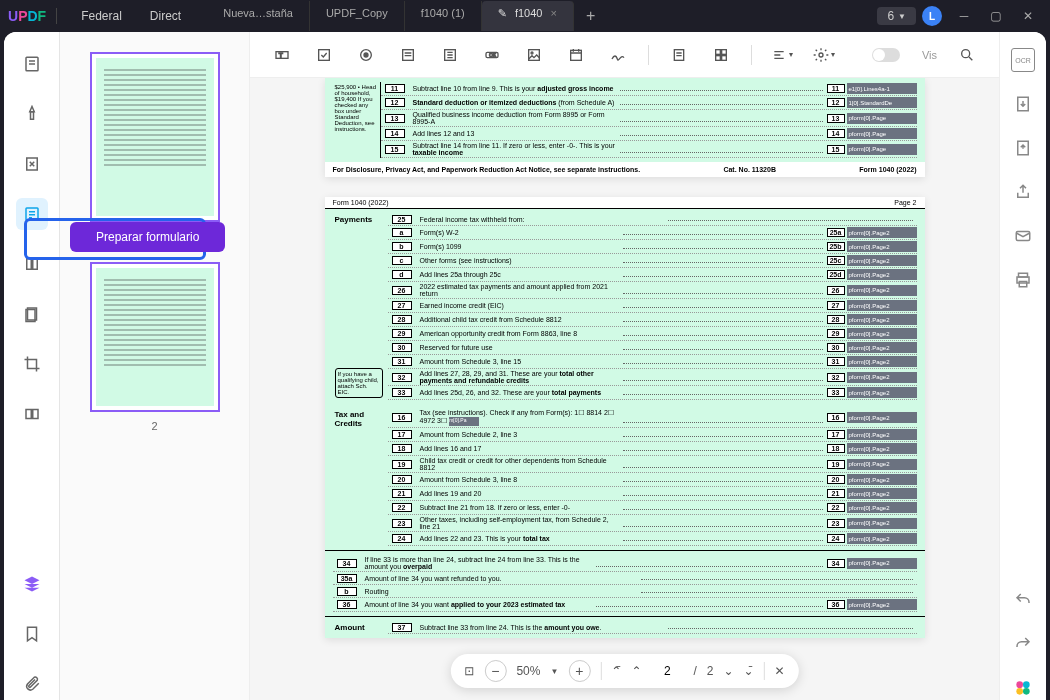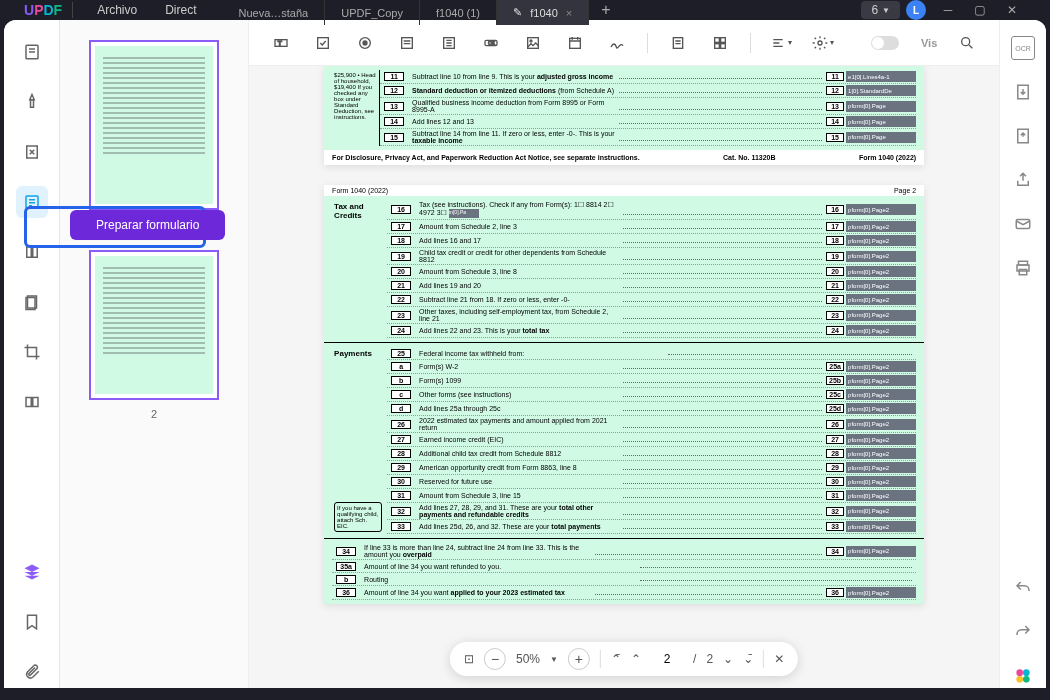--- a/index.html
+++ b/index.html
@@ -1,24 +1,24 @@
 <!DOCTYPE html>
 <html><head>
 <meta charset="utf-8">
 <style>
 * { margin: 0; padding: 0; box-sizing: border-box; font-family: -apple-system, BlinkMacSystemFont, "Segoe UI", sans-serif; }
 body { width: 1050px; height: 700px; background: #1e1e28; overflow: hidden; position: relative; }
 
 
-.titlebar { height: 20px; background: #1e1e28; display: flex; align-items: center; padding: 0 24px; color: #ccc; font-size: 12px; }
+.titlebar { height: 32px; background: #1e1e28; display: flex; align-items: center; padding: 0 8px; color: #ccc; font-size: 12px; }
 .logo { font-weight: bold; font-size: 14px; }
 .logo span:nth-child(1){color:#8b5cf6}.logo span:nth-child(2){color:#ec4899}.logo span:nth-child(3){color:#06b6d4}.logo span:nth-child(4){color:#10b981}
 .menu-item { padding: 0 14px; cursor: pointer; }
 .tabs { display: flex; margin-left: 12px; flex: 1; }
-.tab { padding: 6px 16px; font-size: 11px; color: #aaa; border-right: 1px solid #333; cursor: pointer; display:flex; align-items:flex-end; gap:8px; }
+.tab { padding: 6px 16px; font-size: 11px; color: #aaa; border-right: 1px solid #333; cursor: pointer; display:flex; align-items:flex-start; gap:8px; }
 .tab.active { background: #34343e; color: #ddd; border-radius: 4px 4px 0 0; }
 .tab-plus { padding: 6px 12px; font-size: 16px; color: #aaa; cursor: pointer; }
 .win-controls { display: flex; align-items: center; gap: 4px; }
 .win-btn { width: 28px; height: 24px; display: flex; align-items: center; justify-content: center; color: #aaa; cursor: pointer; font-size: 12px; }
 .badge-num { padding: 2px 10px; background: #3a3a44; border-radius: 4px; margin-right: 6px; display:flex; align-items:center; gap:4px;}
 .avatar { width: 20px; height: 20px; background: #3b82f6; border-radius: 50%; display: flex; align-items: center; justify-content: center; color: white; font-size: 10px; font-weight: bold; margin-right:8px; }
 
 
 .main { display: flex; height: 668px; background: #fff; border-radius: 12px 12px 0 0; margin: 0 4px; overflow: hidden; }
 
@@ -43,21 +43,21 @@
 
 
 .content-area { flex: 1; display: flex; flex-direction: column; position: relative; }
 .toolbar { height: 46px; border-bottom: 1px solid #eee; display: flex; align-items: center; padding: 0 20px; gap: 18px; }
 .tool-icon { width: 24px; height: 24px; display: flex; align-items: center; justify-content: center; color: #555; cursor: pointer; }
 .tool-sep { width: 1px; height: 20px; background: #ddd; }
 .tool-icon svg { width: 16px; height: 16px; }
 .tool-spacer { flex: 1; }
 .toggle { width: 28px; height: 14px; background: #ddd; border-radius: 7px; position: relative; }
 .toggle::after { content:''; position:absolute; width:12px; height:12px; background:#fff; border-radius:50%; top:1px; left:1px; }
-.vis-label { font-size: 11px; color: #999; margin-left:4px;font-weight:bold; }
+.vis-label { font-size: 11px; color: #999; margin-left:4px; }
 
 
 .viewport { flex: 1; background: #f5f5f5; overflow-y: auto; padding: 0 20px; position: relative; }
 .page { background: #fff; margin: 0 auto 20px; width: 600px; box-shadow: 0 2px 8px rgba(0,0,0,0.1); font-size: 8px; color: #000; }
 .page.p1 { padding: 0; }
 .form-section { background: #d1fae5; padding: 4px 8px; }
 .form-row { display: flex; align-items: center; padding: 1px 0; border-bottom: 1px dotted #999; min-height: 13px; }
 .form-num { width: 20px; text-align: center; font-weight: bold; font-size: 7px; background: #fff; border: 1px solid #000; margin: 0 4px; }
 .form-text { flex: 1; font-size: 7px; padding-left: 4px; }
 .form-field { width: 70px; height: 11px; background: #6b7280; color: #fff; font-size: 6px; overflow: hidden; padding: 0 2px; display:flex; align-items:center; }
@@ -80,21 +80,21 @@
 .pc-input { width: 32px; text-align: center; border: none; font-size: 12px; }
 </style>
 </head>
 <body>
 
 <div class="titlebar">
   <div class="logo">
     <span>U</span><span>P</span><span>D</span><span>F</span>
   </div>
   <div style="width:1px;height:16px;background:#444;margin:0 10px"></div>
-  <div class="menu-item">Archivo</div>
+  <div class="menu-item">Federal</div>
   <div class="menu-item">Direct</div>
   <div class="tabs">
     <div class="tab">
         <span>Nueva…staña</span>
       </div>
     <div class="tab">
         <span>UPDF_Copy</span>
       </div>
     <div class="tab">
         <span>f1040 (1)</span>
@@ -401,88 +401,20 @@
         </div>
         <div class="disclosure">
           <span>For Disclosure, Privacy Act, and Paperwork Reduction Act Notice, see separate instructions.</span>
           <span>Cat. No. 11320B</span>
           <span>Form 1040 (2022)</span>
         </div>
       </div>
 
       <div class="page">
         <div class="page-top"><span style="float:left">Form 1040 (2022)</span><span>Page 2</span></div>
-        <div class="form-section" style="display:flex">
-          <div class="section-label">Tax and Credits</div>
-          <div style="flex:1" id="p2tax">
-              <div class="form-row">
-                <div class="form-num">16</div>
-                <div class="form-text">Tax (see instructions). Check if any from Form(s): 1☐ 8814  2☐ 4972  3☐<span class="small-inline-field">m[0].Pa</span></div>
-                <div class="dotted"></div>
-                <div class="form-right-num">16</div>
-                <div class="form-field">pform[0].Page2</div>
-              </div>
-              <div class="form-row">
-                <div class="form-num">17</div>
-                <div class="form-text">Amount from Schedule 2, line 3</div>
-                <div class="dotted"></div>
-                <div class="form-right-num">17</div>
-                <div class="form-field">pform[0].Page2</div>
-              </div>
-              <div class="form-row">
-                <div class="form-num">18</div>
-                <div class="form-text">Add lines 16 and 17</div>
-                <div class="dotted"></div>
-                <div class="form-right-num">18</div>
-                <div class="form-field">pform[0].Page2</div>
-              </div>
-              <div class="form-row">
-                <div class="form-num">19</div>
-                <div class="form-text">Child tax credit or credit for other dependents from Schedule 8812</div>
-                <div class="dotted"></div>
-                <div class="form-right-num">19</div>
-                <div class="form-field">pform[0].Page2</div>
-              </div>
-              <div class="form-row">
-                <div class="form-num">20</div>
-                <div class="form-text">Amount from Schedule 3, line 8</div>
-                <div class="dotted"></div>
-                <div class="form-right-num">20</div>
-                <div class="form-field">pform[0].Page2</div>
-              </div>
-              <div class="form-row">
-                <div class="form-num">21</div>
-                <div class="form-text">Add lines 19 and 20</div>
-                <div class="dotted"></div>
-                <div class="form-right-num">21</div>
-                <div class="form-field">pform[0].Page2</div>
-              </div>
-              <div class="form-row">
-                <div class="form-num">22</div>
-                <div class="form-text">Subtract line 21 from 18. If zero or less, enter -0-</div>
-                <div class="dotted"></div>
-                <div class="form-right-num">22</div>
-                <div class="form-field">pform[0].Page2</div>
-              </div>
-              <div class="form-row">
-                <div class="form-num">23</div>
-                <div class="form-text">Other taxes, including self-employment tax, from Schedule 2, line 21</div>
-                <div class="dotted"></div>
-                <div class="form-right-num">23</div>
-                <div class="form-field">pform[0].Page2</div>
-              </div>
-              <div class="form-row">
-                <div class="form-num">24</div>
-                <div class="form-text"><span>Add lines 22 and 23. This is your </span><b>total tax</b><span></span></div>
-                <div class="dotted"></div>
-                <div class="form-right-num">24</div>
-                <div class="form-field">pform[0].Page2</div>
-              </div>
-            </div>
-        </div>
         <div class="form-section" style="display:flex;border-top:1px solid #000">
           <div style="width:55px;display:flex;flex-direction:column">
             <div class="section-label">Payments</div>
             <div style="flex:1"></div>
             <div class="side-note" style="border:1px solid #000;border-radius:3px;margin:2px">If you have a qualifying child, attach Sch. EIC.</div>
           </div>
           <div style="flex:1" id="p2pay">
               <div class="form-row">
                 <div class="form-num">25</div>
                 <div class="form-text">Federal income tax withheld from:</div>
@@ -567,20 +499,88 @@
               </div>
               <div class="form-row">
                 <div class="form-num">33</div>
                 <div class="form-text"><span>Add lines 25d, 26, and 32. These are your </span><b>total payments</b><span></span></div>
                 <div class="dotted"></div>
                 <div class="form-right-num">33</div>
                 <div class="form-field">pform[0].Page2</div>
               </div>
             </div>
         </div>
+        <div class="form-section" style="display:flex">
+          <div class="section-label">Tax and Credits</div>
+          <div style="flex:1" id="p2tax">
+              <div class="form-row">
+                <div class="form-num">16</div>
+                <div class="form-text">Tax (see instructions). Check if any from Form(s): 1☐ 8814  2☐ 4972  3☐<span class="small-inline-field">m[0].Pa</span></div>
+                <div class="dotted"></div>
+                <div class="form-right-num">16</div>
+                <div class="form-field">pform[0].Page2</div>
+              </div>
+              <div class="form-row">
+                <div class="form-num">17</div>
+                <div class="form-text">Amount from Schedule 2, line 3</div>
+                <div class="dotted"></div>
+                <div class="form-right-num">17</div>
+                <div class="form-field">pform[0].Page2</div>
+              </div>
+              <div class="form-row">
+                <div class="form-num">18</div>
+                <div class="form-text">Add lines 16 and 17</div>
+                <div class="dotted"></div>
+                <div class="form-right-num">18</div>
+                <div class="form-field">pform[0].Page2</div>
+              </div>
+              <div class="form-row">
+                <div class="form-num">19</div>
+                <div class="form-text">Child tax credit or credit for other dependents from Schedule 8812</div>
+                <div class="dotted"></div>
+                <div class="form-right-num">19</div>
+                <div class="form-field">pform[0].Page2</div>
+              </div>
+              <div class="form-row">
+                <div class="form-num">20</div>
+                <div class="form-text">Amount from Schedule 3, line 8</div>
+                <div class="dotted"></div>
+                <div class="form-right-num">20</div>
+                <div class="form-field">pform[0].Page2</div>
+              </div>
+              <div class="form-row">
+                <div class="form-num">21</div>
+                <div class="form-text">Add lines 19 and 20</div>
+                <div class="dotted"></div>
+                <div class="form-right-num">21</div>
+                <div class="form-field">pform[0].Page2</div>
+              </div>
+              <div class="form-row">
+                <div class="form-num">22</div>
+                <div class="form-text">Subtract line 21 from 18. If zero or less, enter -0-</div>
+                <div class="dotted"></div>
+                <div class="form-right-num">22</div>
+                <div class="form-field">pform[0].Page2</div>
+              </div>
+              <div class="form-row">
+                <div class="form-num">23</div>
+                <div class="form-text">Other taxes, including self-employment tax, from Schedule 2, line 21</div>
+                <div class="dotted"></div>
+                <div class="form-right-num">23</div>
+                <div class="form-field">pform[0].Page2</div>
+              </div>
+              <div class="form-row">
+                <div class="form-num">24</div>
+                <div class="form-text"><span>Add lines 22 and 23. This is your </span><b>total tax</b><span></span></div>
+                <div class="dotted"></div>
+                <div class="form-right-num">24</div>
+                <div class="form-field">pform[0].Page2</div>
+              </div>
+            </div>
+        </div>
         <div class="form-section" style="display:flex;border-top:1px solid #000">
           <div style="flex:1" id="p2ref">
               <div class="form-row">
                 <div class="form-num">34</div>
                 <div class="form-text"><span>If line 33 is more than line 24, subtract line 24 from line 33. This is the amount you </span><b>overpaid</b><span></span></div>
                 <div class="dotted"></div>
                 <div class="form-right-num">34</div>
                 <div class="form-field">pform[0].Page2</div>
               </div>
               <div class="form-row">
@@ -592,20 +592,30 @@
                 <div class="form-num">b</div>
                 <div class="form-text">Routing</div>
                 <div class="dotted"></div>
               </div>
               <div class="form-row">
                 <div class="form-num">36</div>
                 <div class="form-text"><span>Amount of line 34 you want </span><b>applied to your 2023 estimated tax</b><span></span></div>
                 <div class="dotted"></div>
                 <div class="form-right-num">36</div>
                 <div class="form-field">pform[0].Page2</div>
+              </div>
+            </div>
+        </div>
+        <div class="form-section" style="display:flex;border-top:1px solid #000">
+          <div class="section-label">Amount</div>
+          <div style="flex:1" id="p2amt">
+              <div class="form-row">
+                <div class="form-num">37</div>
+                <div class="form-text"><span>Subtract line 33 from line 24. This is the </span><b>amount you owe</b><span>.</span></div>
+                <div class="dotted"></div>
               </div>
             </div>
         </div>
       </div>
     </div>
 
     <div class="page-controls">
       <span style="cursor:pointer">⊡</span>
       <div class="pc-btn">−</div>
       <span>50%</span>

